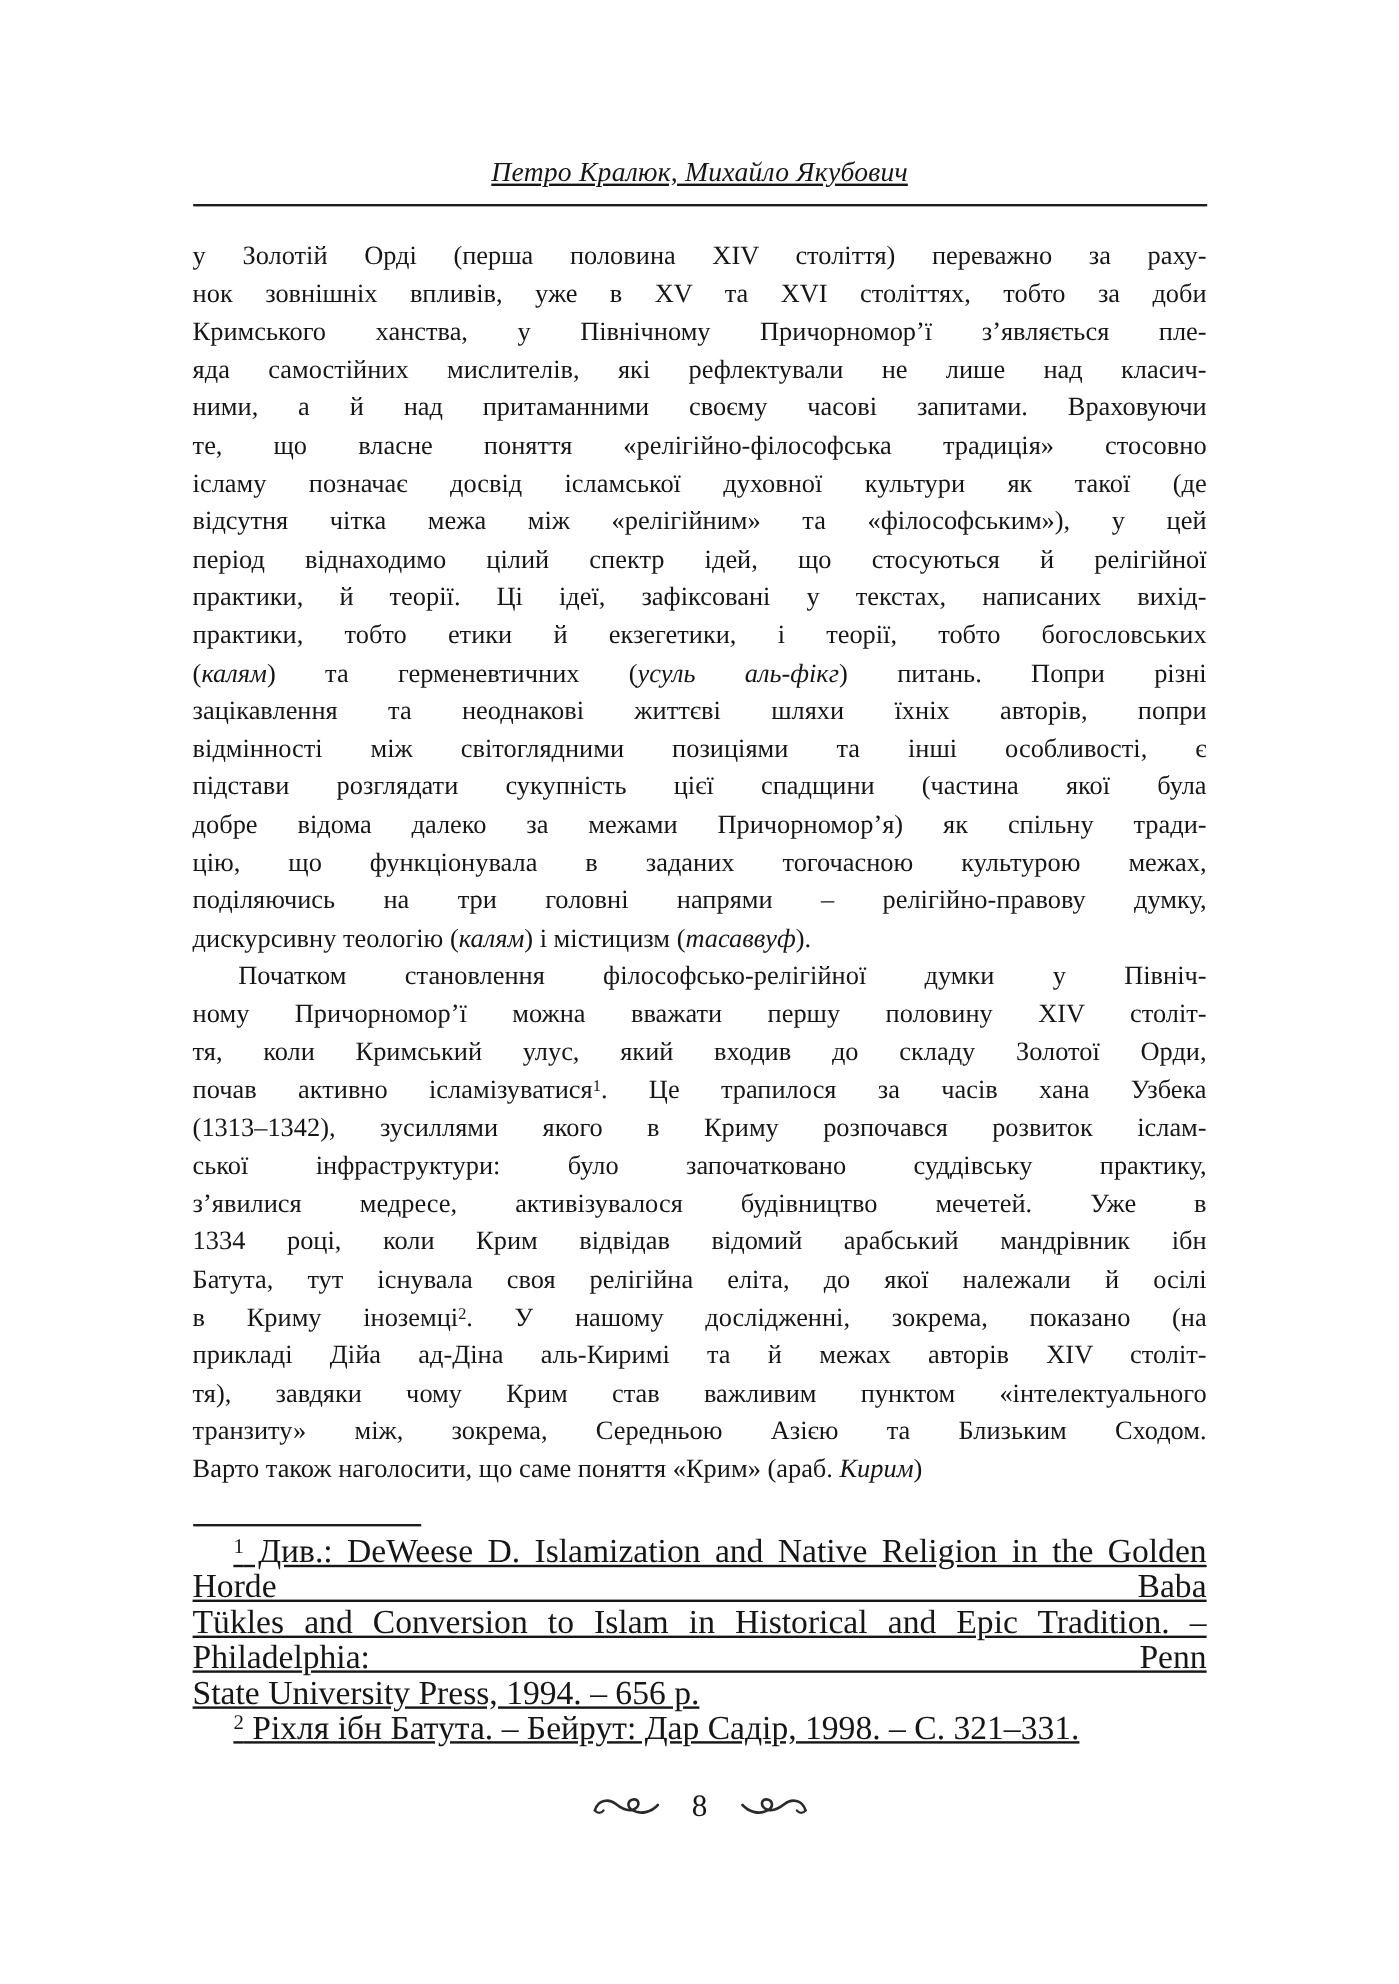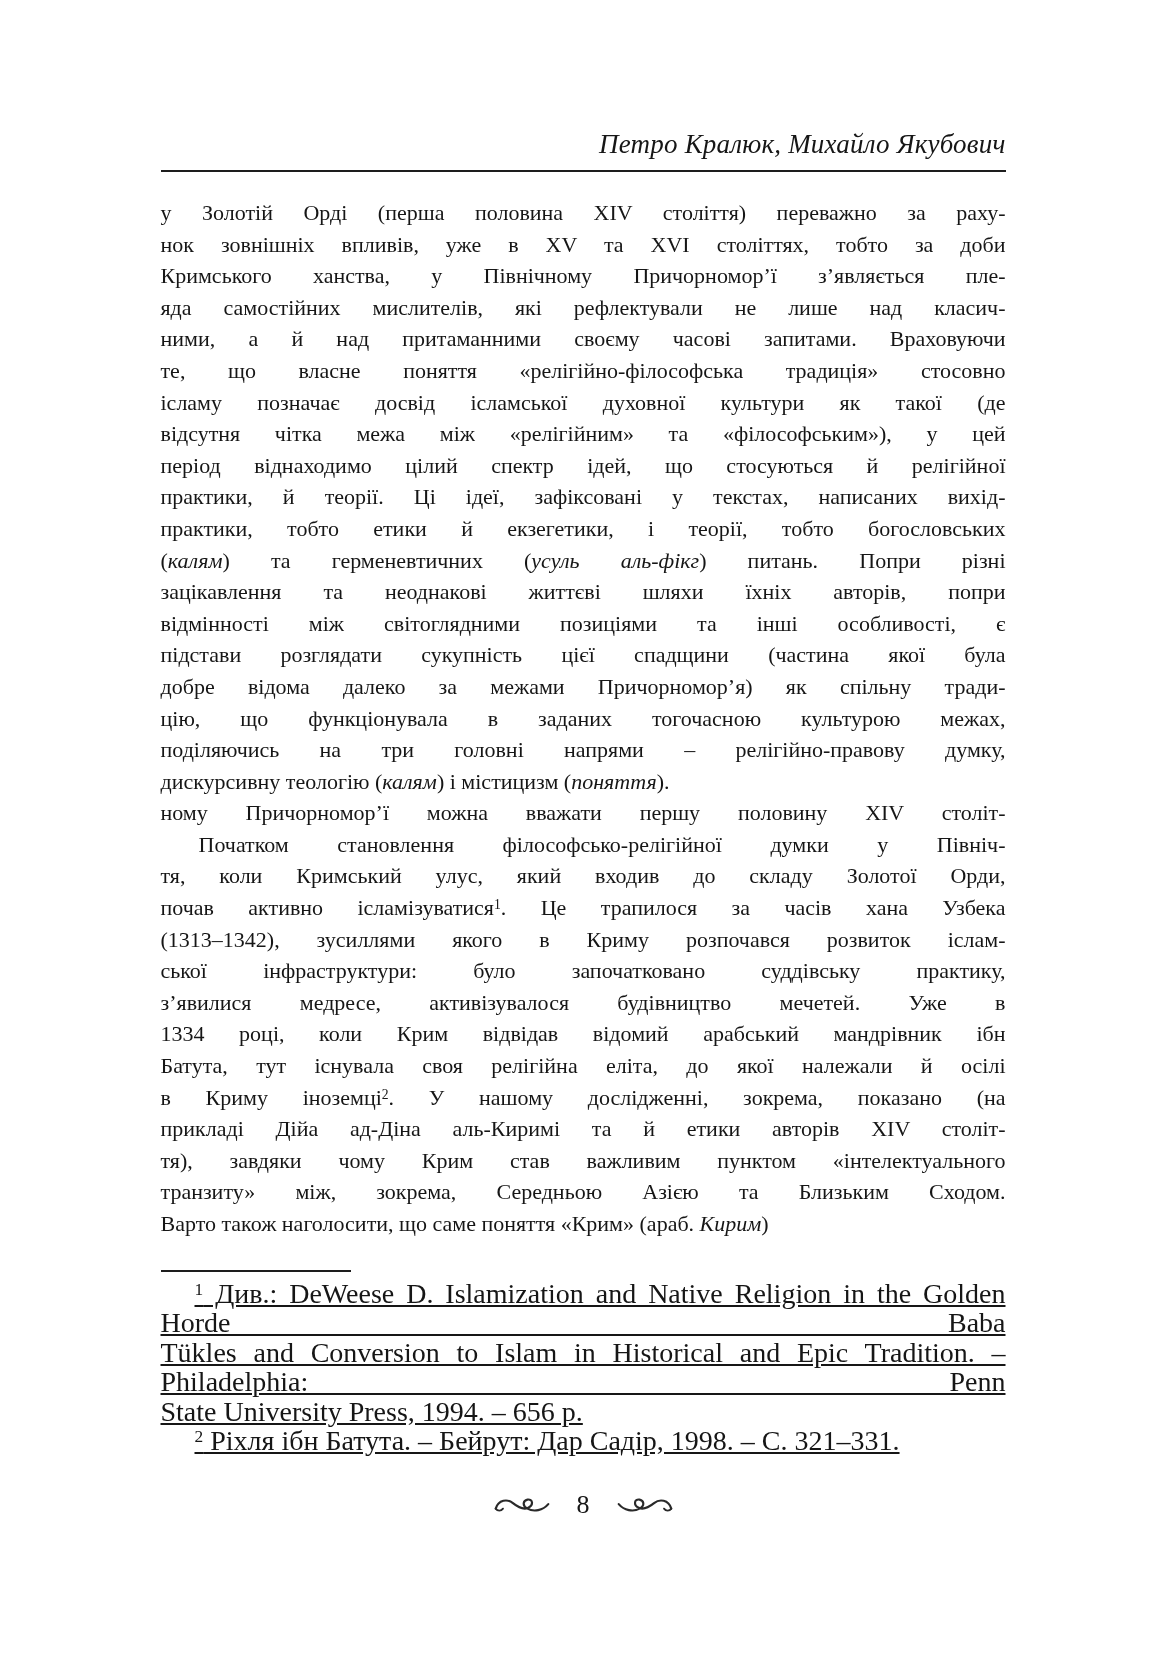--- a/index.html
+++ b/index.html
@@ -11,25 +11,26 @@
     overflow: hidden;
     font-family: "Liberation Serif", "DejaVu Serif", serif;
     color: #161616;
   }
   .inner {
     width: 845px;
     margin: 0 auto;
     padding-top: 128px;
   }
   .author {
-    text-align: right;
+    text-align: center;
     font-style: italic;
-    font-size: 27px;
+    font-size: 23px;
     line-height: 32px;
     letter-spacing: 0.2px;
+    text-decoration: underline;
   }
   .header-rule {
     border: none;
     border-top: 2px solid #1d1d1d;
     margin: 10px 0 0 0;
   }
   .body-text {
     margin-top: 25px;
     font-size: 22px;
     line-height: 31.6px;
@@ -102,34 +103,34 @@
           <div class="line"><span>період віднаходимо цілий спектр ідей, що стосуються й релігійної</span></div>
           <div class="line"><span>практики, й теорії. Ці ідеї, зафіксовані у текстах, написаних вихід-</span></div>
           <div class="line"><span>практики, тобто етики й екзегетики, і теорії, тобто богословських</span></div>
           <div class="line"><span>(</span><span class="it">калям</span><span>) та герменевтичних (</span><span class="it">усуль аль-фікг</span><span>) питань. Попри різні</span></div>
           <div class="line"><span>зацікавлення та неоднакові життєві шляхи їхніх авторів, попри</span></div>
           <div class="line"><span>відмінності між світоглядними позиціями та інші особливості, є</span></div>
           <div class="line"><span>підстави розглядати сукупність цієї спадщини (частина якої була</span></div>
           <div class="line"><span>добре відома далеко за межами Причорномор’я) як спільну тради-</span></div>
           <div class="line"><span>цію, що функціонувала в заданих тогочасною культурою межах,</span></div>
           <div class="line"><span>поділяючись на три головні напрями – релігійно-правову думку,</span></div>
-          <div class="line last"><span>дискурсивну теологію (</span><span class="it">калям</span><span>) і містицизм (</span><span class="it">поняття</span><span>).</span></div>
+          <div class="line last"><span>дискурсивну теологію (</span><span class="it">калям</span><span>) і містицизм (</span><span class="it">тасаввуф</span><span>).</span></div>
         </div>
       <div class="para">
+          <div class="line indent"><span>Початком становлення філософсько-релігійної думки у Північ-</span></div>
           <div class="line"><span>ному Причорномор’ї можна вважати першу половину XIV століт-</span></div>
-          <div class="line indent"><span>Початком становлення філософсько-релігійної думки у Північ-</span></div>
           <div class="line"><span>тя, коли Кримський улус, який входив до складу Золотої Орди,</span></div>
           <div class="line"><span>почав активно ісламізуватися</span><span class="sup">1</span><span>. Це трапилося за часів хана Узбека</span></div>
           <div class="line"><span>(1313–1342), зусиллями якого в Криму розпочався розвиток іслам-</span></div>
           <div class="line"><span>ської інфраструктури: було започатковано суддівську практику,</span></div>
           <div class="line"><span>з’явилися медресе, активізувалося будівництво мечетей. Уже в</span></div>
           <div class="line"><span>1334 році, коли Крим відвідав відомий арабський мандрівник ібн</span></div>
           <div class="line"><span>Батута, тут існувала своя релігійна еліта, до якої належали й осілі</span></div>
           <div class="line"><span>в Криму іноземці</span><span class="sup">2</span><span>. У нашому дослідженні, зокрема, показано (на</span></div>
-          <div class="line"><span>прикладі Дійа ад-Діна аль-Киримі та й етики авторів XIV століт-</span></div>
+          <div class="line"><span>прикладі Дійа ад-Діна аль-Киримі та й межах авторів XIV століт-</span></div>
           <div class="line"><span>тя), завдяки чому Крим став важливим пунктом «інтелектуального</span></div>
           <div class="line"><span>транзиту» між, зокрема, Середньою Азією та Близьким Сходом.</span></div>
           <div class="line last"><span>Варто також наголосити, що саме поняття «Крим» (араб. </span><span class="it">Кирим</span><span>)</span></div>
         </div>
     </div>
 
     <div class="footnotes">
       <hr class="fn-rule">
       <div class="fn">
           <div class="line indent"><span class="sup">1</span><span> Див.: DeWeese D. Islamization and Native Religion in the Golden Horde Baba</span></div>

